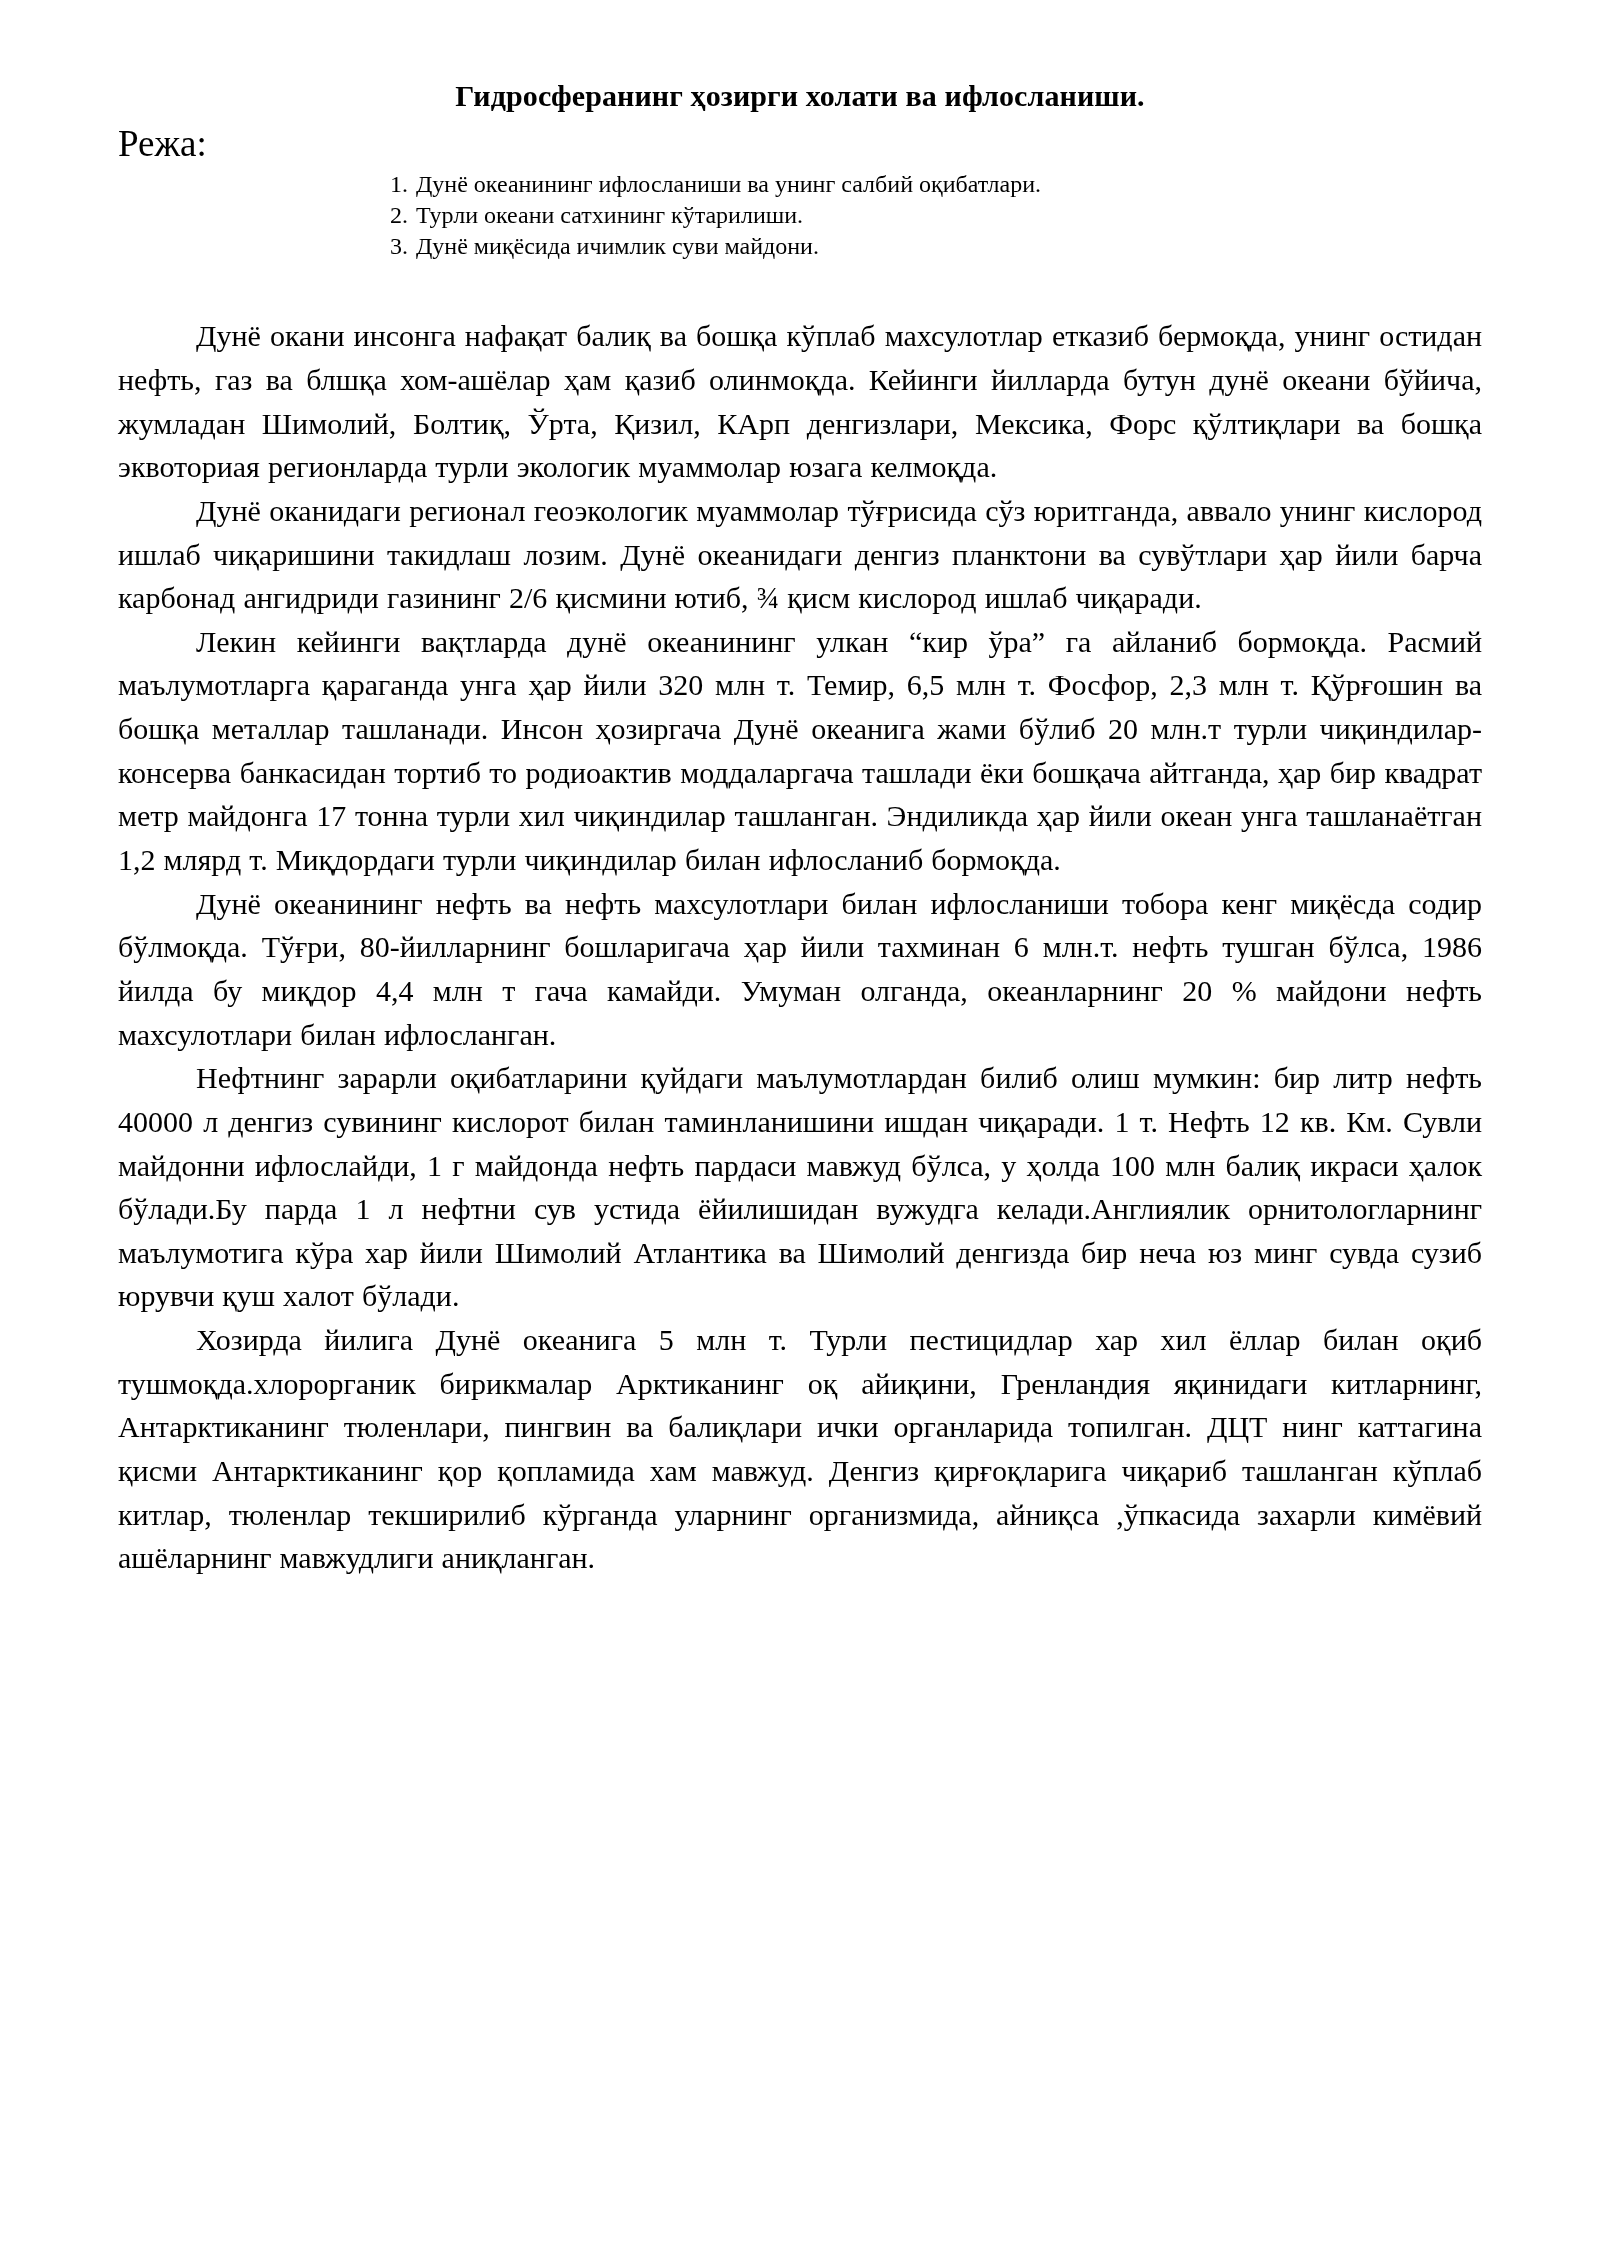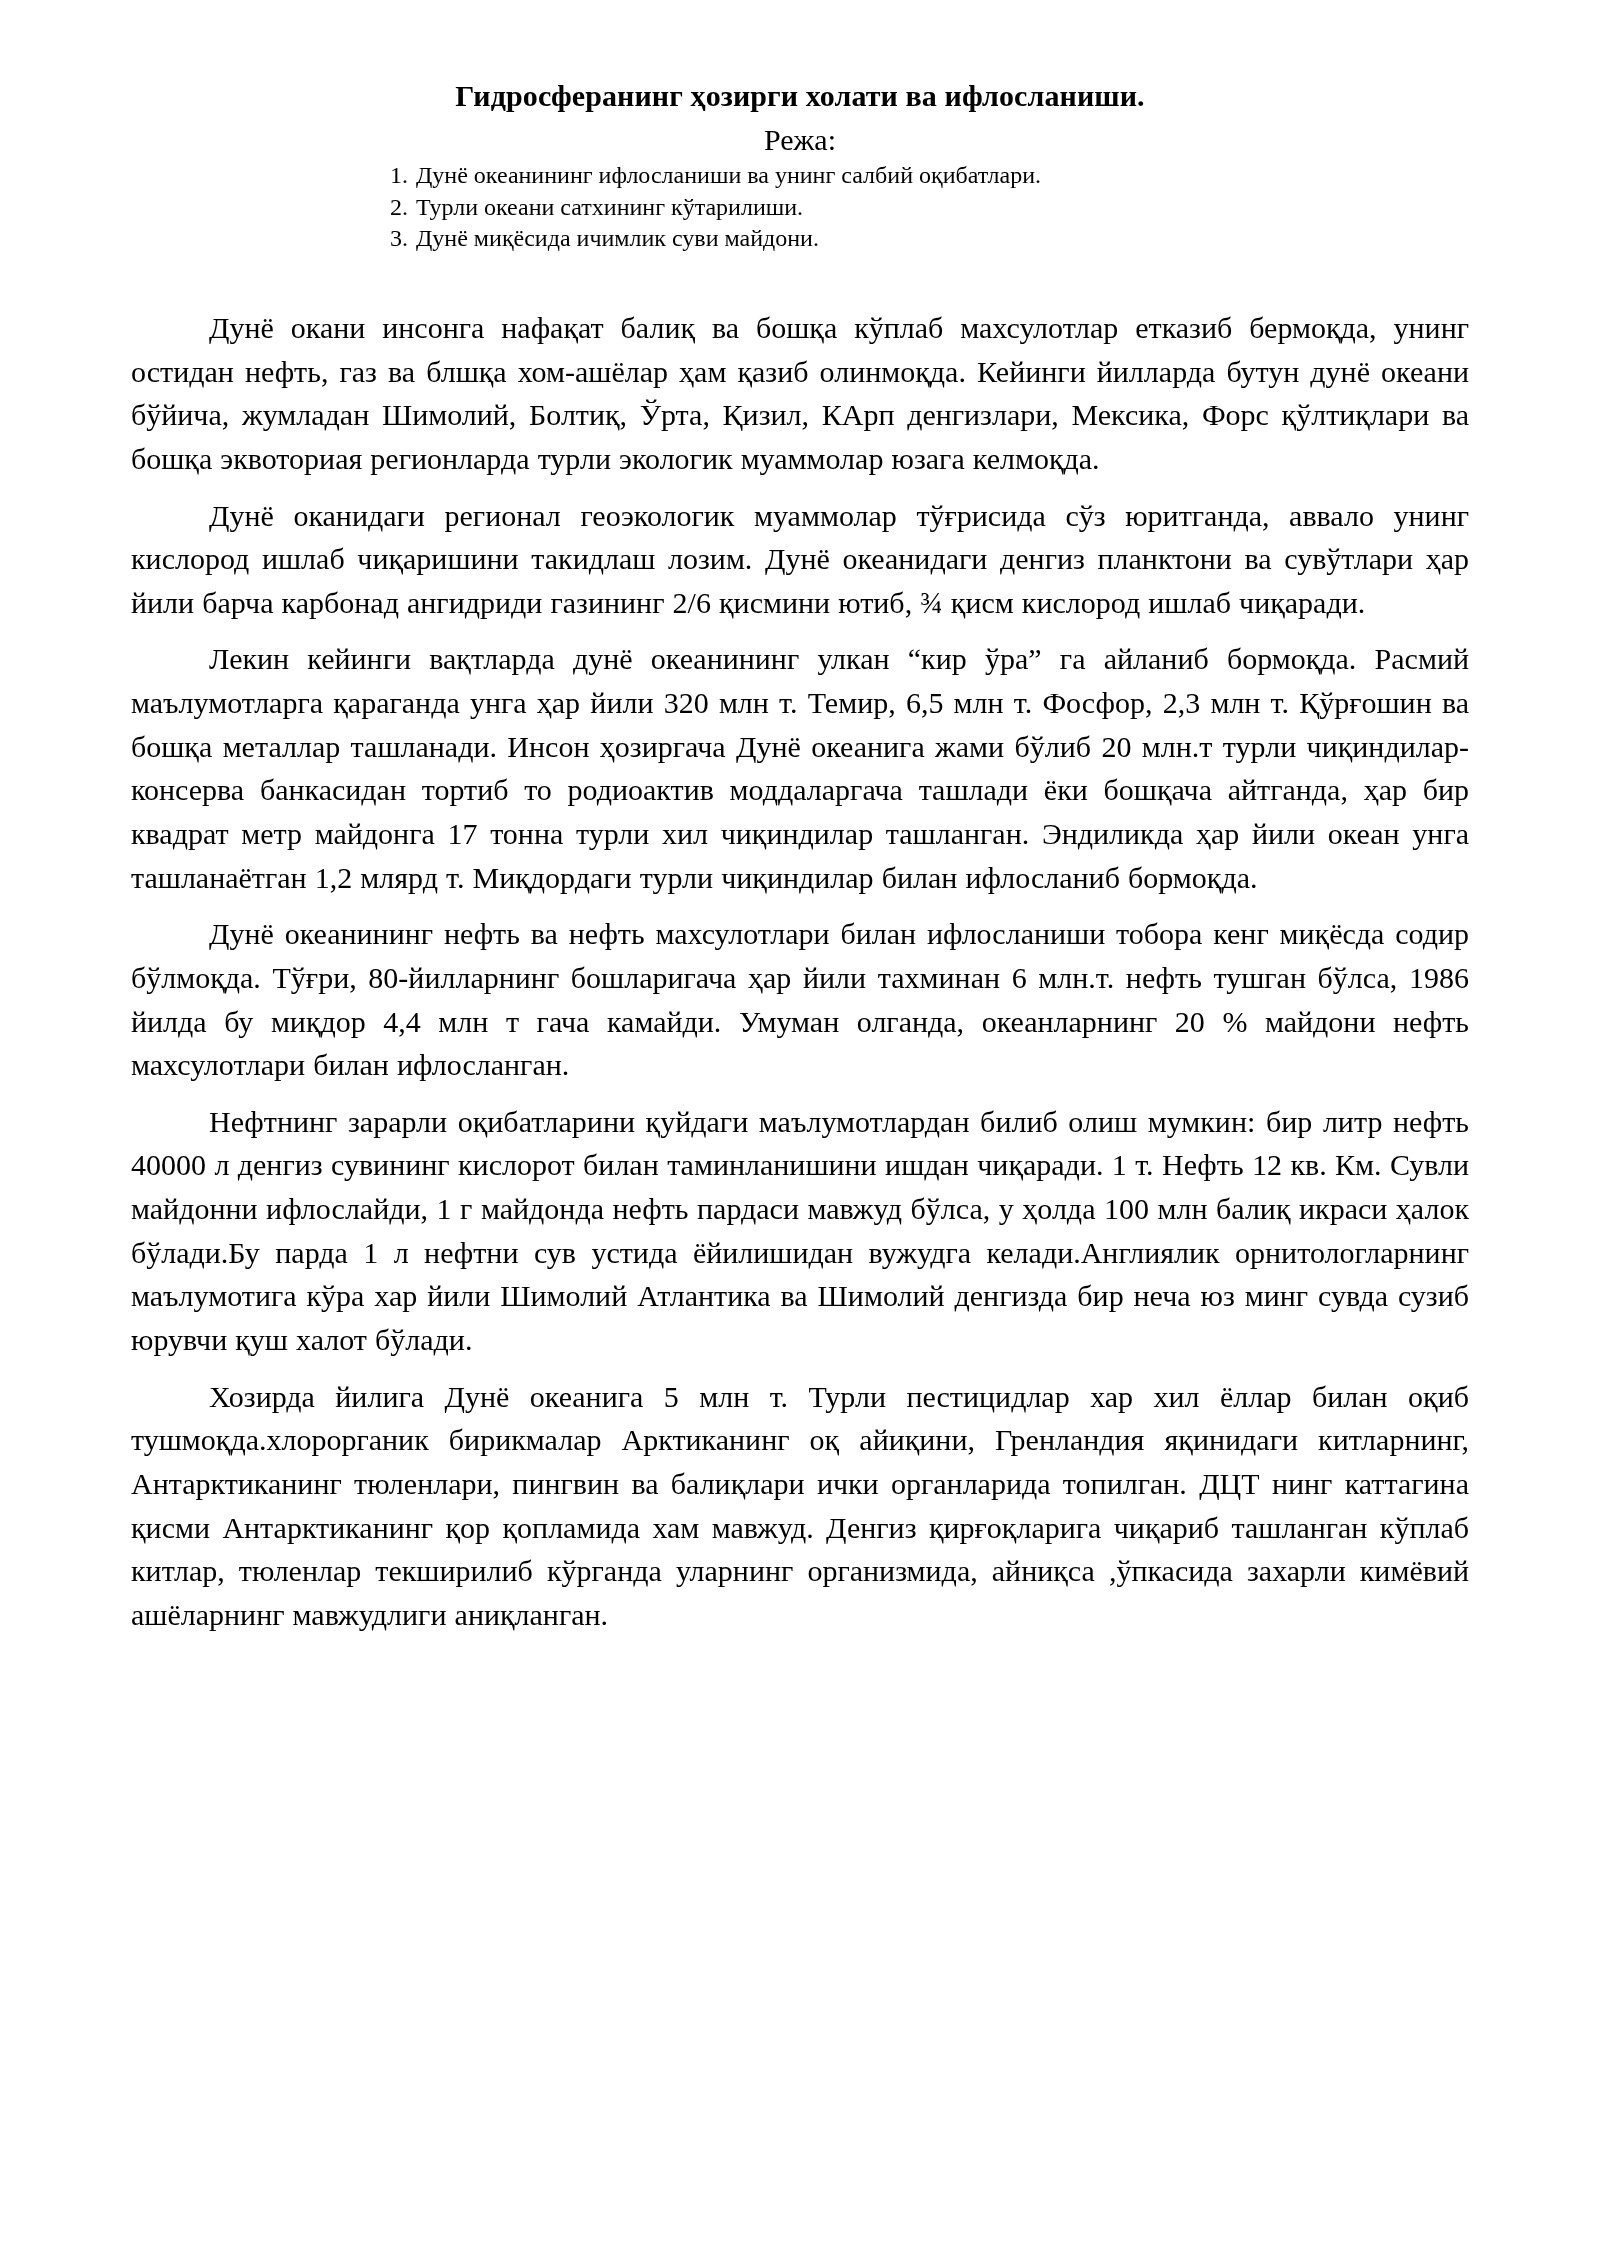--- a/index.html
+++ b/index.html
@@ -24,23 +24,22 @@
   }
   .doc-title {
     font-size: 30px;
     font-weight: bold;
     text-align: center;
     line-height: 1.18;
     margin: 0 0 4px 0;
     letter-spacing: 0.1px;
   }
   .plan-label {
-    font-size: 30px;
+    font-size: 37px;
     font-weight: normal;
-    text-align: center;
     line-height: 1.2;
     margin: 9px 0 2px 0;
   }
   ol.plan-list {
     margin: 0 0 0 0;
     padding: 0 0 0 0;
     list-style: none;
     counter-reset: planitem;
   }
   ol.plan-list li {
@@ -61,21 +60,21 @@
     text-align: right;
   }
   .body-block {
     margin-top: 52px;
   }
   p.para {
     font-size: 30px;
     line-height: 1.455;
     text-align: justify;
     text-justify: inter-word;
-    margin: 13px;
+    margin: 0;
     text-indent: 78px;
     hyphens: none;
     word-spacing: 0.02em;
   }
   p.para:last-child {
     margin-bottom: 0;
   }
 </style>
 </head>
 <body>

